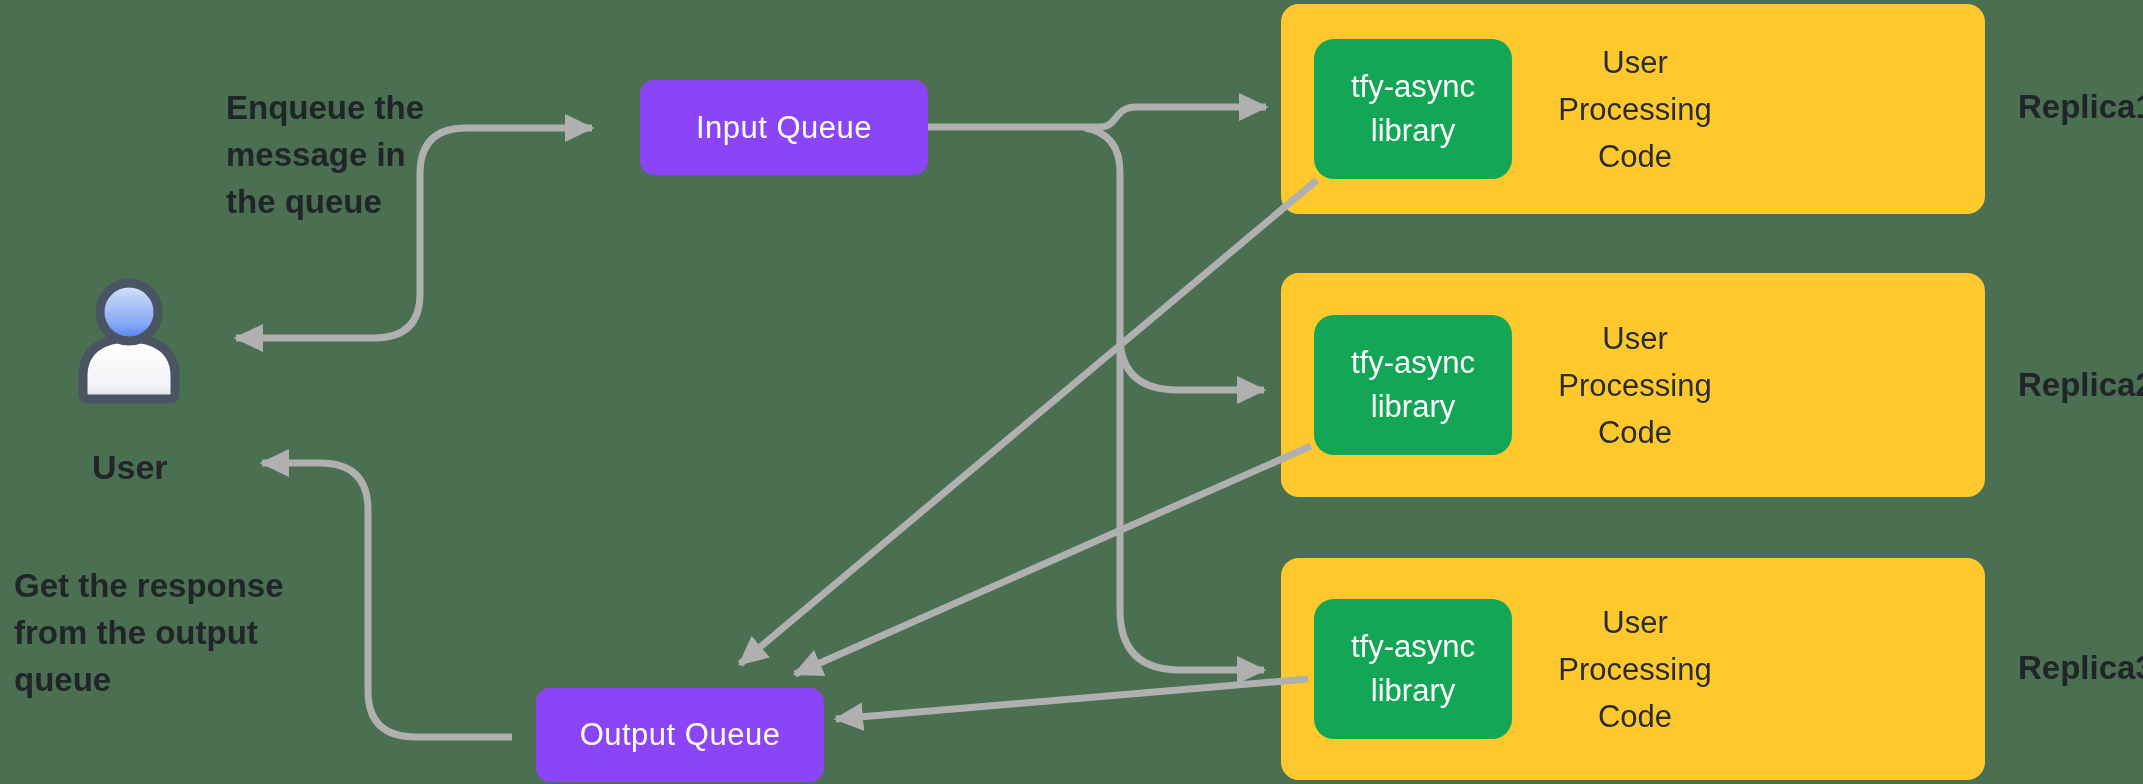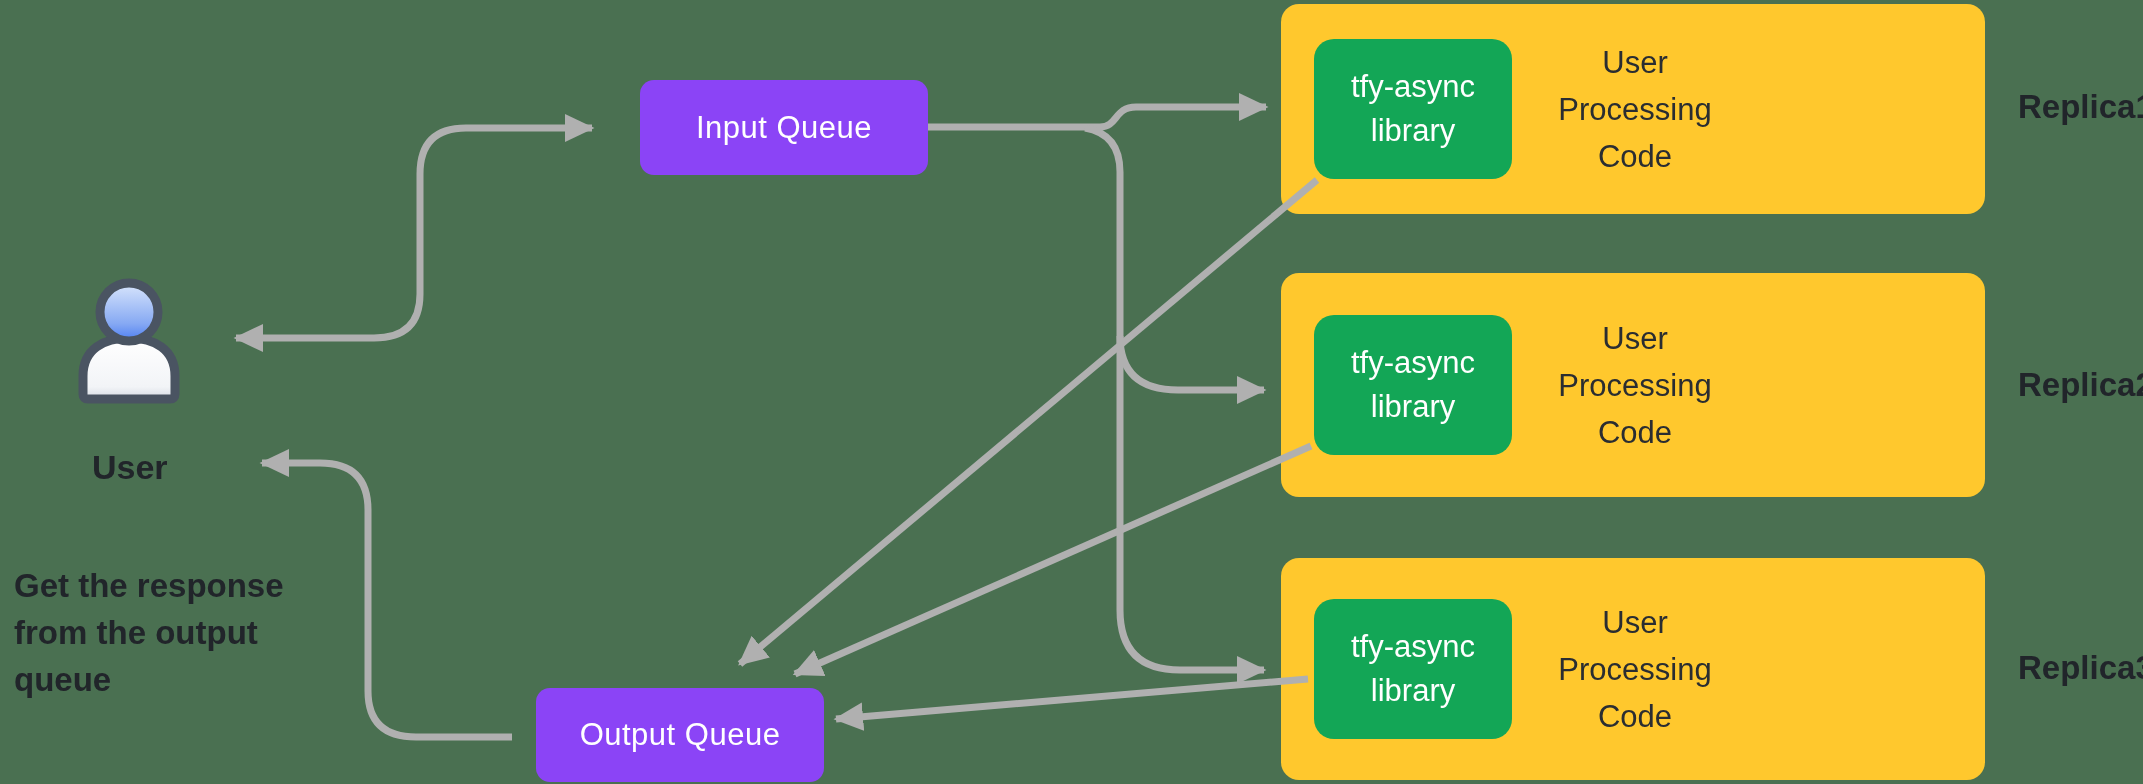--- a/index.html
+++ b/index.html
@@ -64,20 +64,23 @@
   #arrow-layer{
     position:absolute;left:0;top:0;z-index:5;pointer-events:none;
   }
   #user-icon-svg{z-index:2;}
 </style>
 </head>
 <body>
 
 <div id="canvas">
 
+  <div class="abs anno" style="left:226px;top:84px;width:270px;">Enqueue the
+message in
+the queue</div>
 
   <div class="abs anno" style="left:14px;top:562px;width:345px;">Get the response
 from the output queue</div>
 
   <svg id="user-icon-svg" class="abs" style="left:70px;top:272px;" width="118" height="132" viewBox="0 0 118 132">
     <defs>
       <linearGradient id="gradHead" x1="0" y1="0" x2="0" y2="1">
         <stop offset="0" stop-color="#d9e6fc"></stop>
         <stop offset="0.7" stop-color="#86a9f3"></stop>
         <stop offset="1" stop-color="#4c7df2"></stop>

